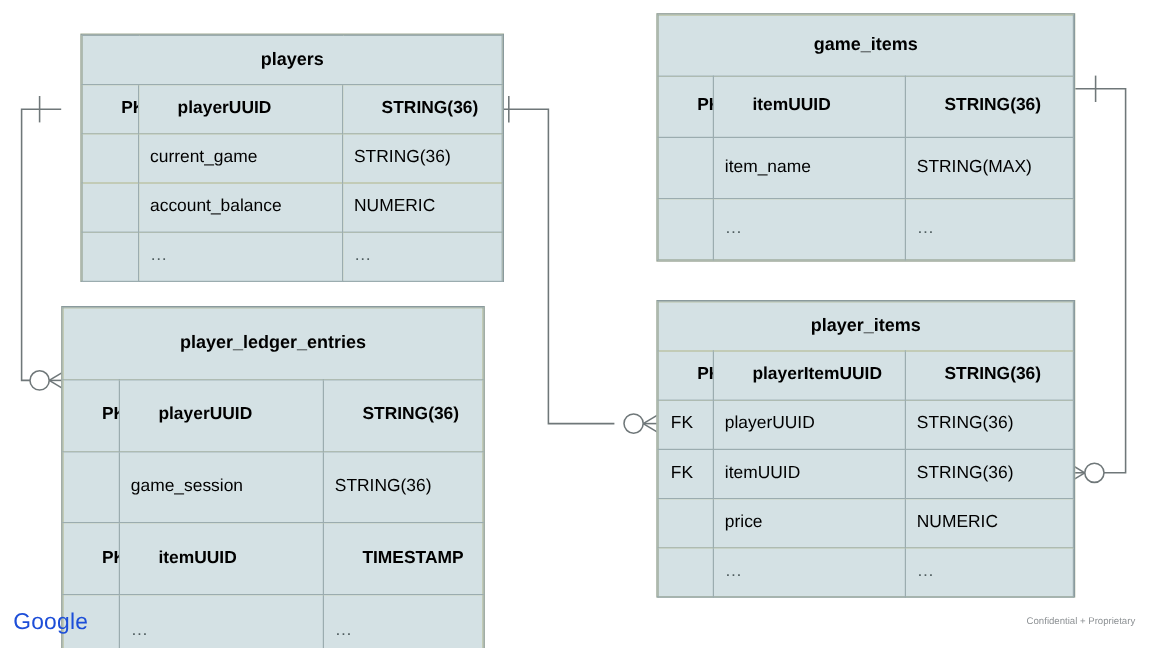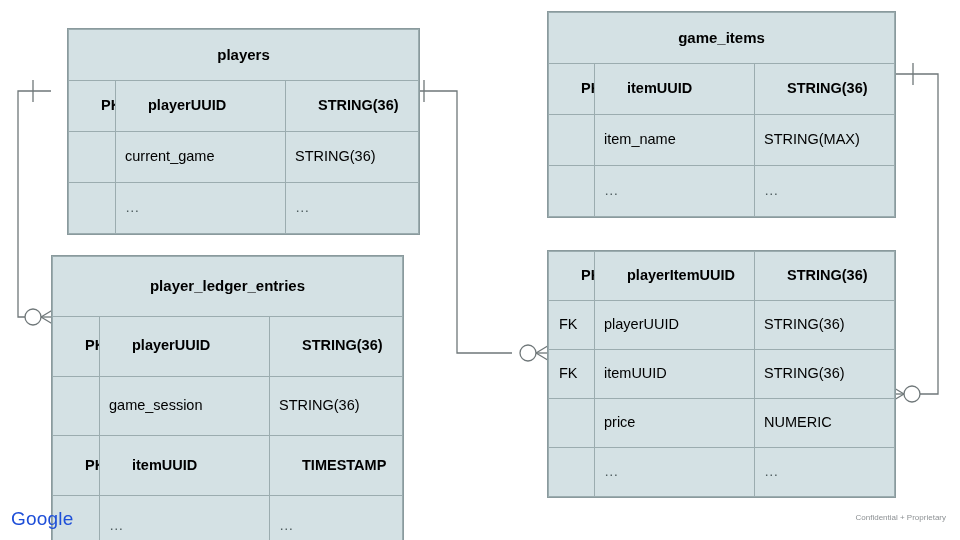--- a/index.html
+++ b/index.html
@@ -158,20 +158,25 @@
           <td>playerUUID</td>
           <td>STRING(36)</td>
         </tr>
         <tr style="height:41px">
           <td class="key"></td>
           <td>current_game</td>
           <td>STRING(36)</td>
         </tr>
         <tr style="height:41px">
           <td class="key"></td>
+          <td>account_balance</td>
+          <td>NUMERIC</td>
+        </tr>
+        <tr style="height:41px">
+          <td class="key"></td>
           <td class="ellipsis">…</td>
           <td class="ellipsis">…</td>
         </tr>
       </tbody>
     </table>
   </div>
 
   <div class="entity" style="left:51px; top:255px; width:353px; height:302px;">
     <table>
       <colgroup>
@@ -238,20 +243,23 @@
   </div>
 
   <div class="entity" style="left:547px; top:250px; width:349px; height:248px;">
     <table>
       <colgroup>
           <col style="width:46px">
           <col style="width:160px">
           <col>
         </colgroup>
       <tbody>
+        <tr style="height:41px">
+          <td class="title-cell" colspan="3">player_items</td>
+        </tr>
         <tr class="keyrow" style="height:41px">
           <td class="key">PK</td>
           <td>playerItemUUID</td>
           <td>STRING(36)</td>
         </tr>
         <tr style="height:41px">
           <td class="key">FK</td>
           <td>playerUUID</td>
           <td>STRING(36)</td>
         </tr>

